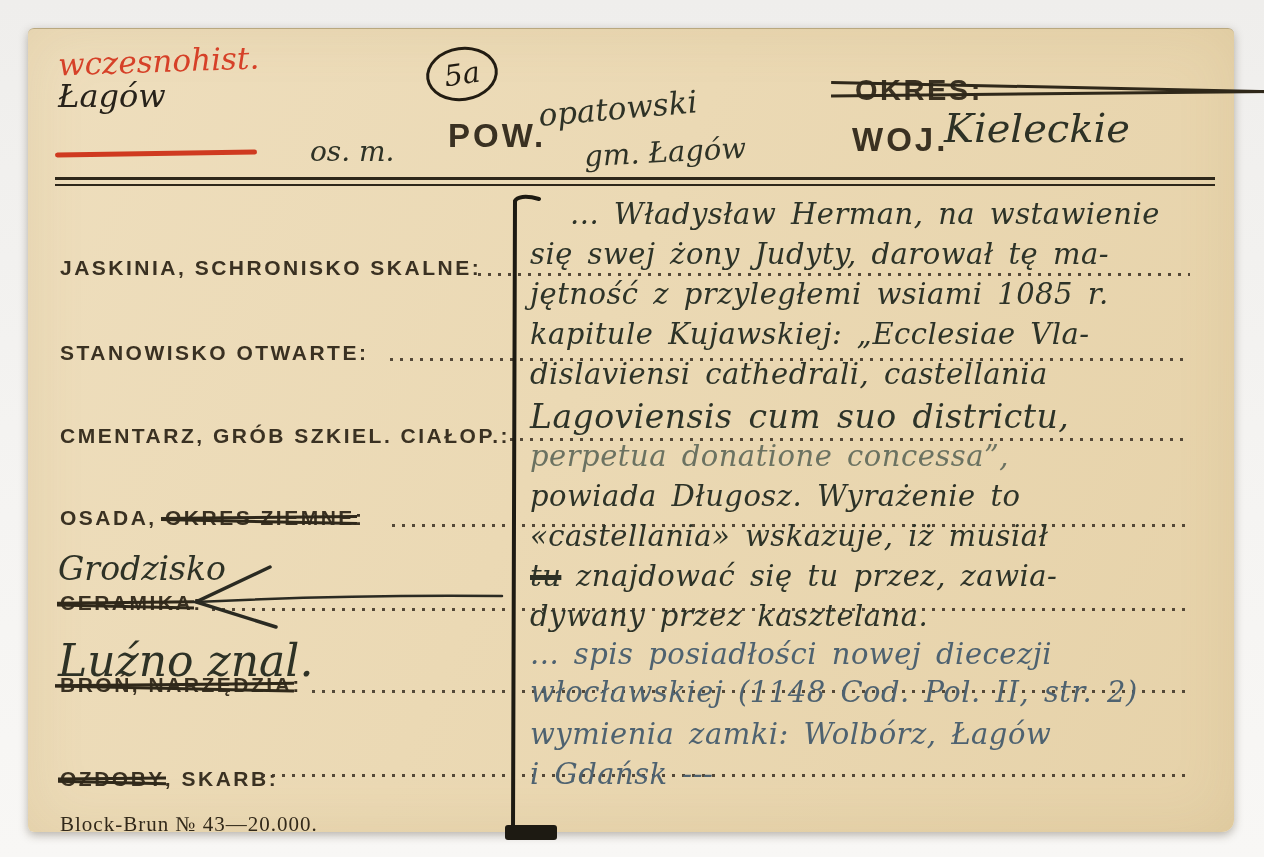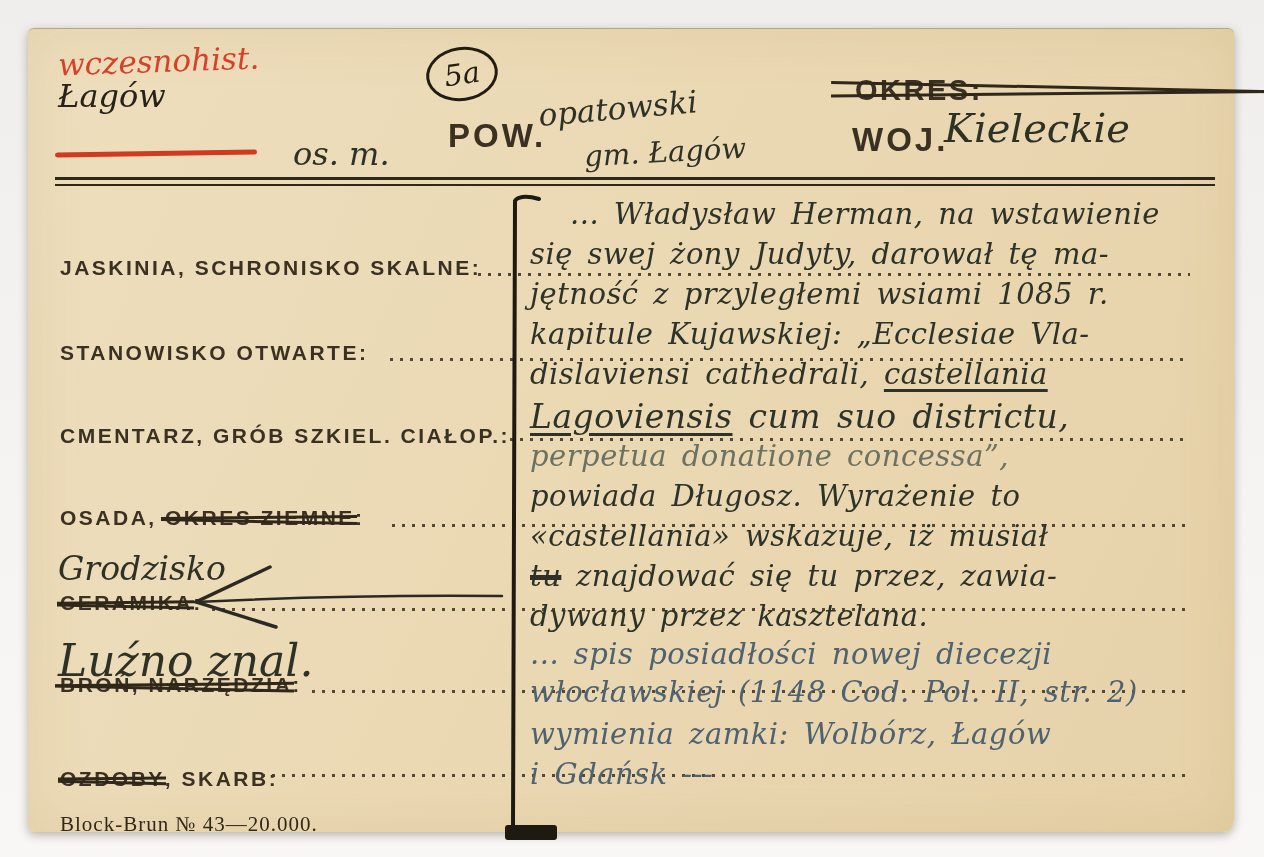--- a/index.html
+++ b/index.html
@@ -54,21 +54,21 @@
   .struck2::before{top:42%;transform:rotate(-.6deg);}
   .struck2::after{top:60%;transform:rotate(1.2deg);}
   .xhw{text-decoration:line-through;text-decoration-thickness:5px;text-decoration-color:#2c3026;}
   
   .note-line{
     position:absolute;left:502px;z-index:2;
     font-family:"DejaVu Serif",serif;font-style:italic;
     font-size:29px;letter-spacing:.5px;word-spacing:5px;
     color:#2d3328;white-space:nowrap;
   }
-  .note-line .u{text-decoration:underline;text-decoration-thickness:3px;text-underline-offset:5px;}
+  .note-line .u{text-decoration-thickness:3px;text-underline-offset:5px;}
   .note-line.faded{color:#6b7261;}
   .note-line.blue{color:#4e6270;}
   .underline-red{
     position:absolute;left:27px;top:122px;width:202px;height:5px;
     background:#cf3a20;border-radius:3px;transform:rotate(-.8deg);z-index:2;
   }
   svg{position:absolute;z-index:2;overflow:visible;}
   .footer-print{
     position:absolute;left:32px;top:783px;
     font-family:"Liberation Serif",serif;font-size:21px;letter-spacing:1px;
@@ -76,21 +76,21 @@
   }
 </style>
 </head>
 <body>
 
 <div class="card">
 
   <div class="hw red" style="left:30px;top:14px;font-size:31px;transform:rotate(-2deg);">wczesnohist.</div>
   <div class="hw" style="left:30px;top:48px;font-size:32px;color:#27221a;">Łagów</div>
   <div class="underline-red"></div>
-  <div class="hw" style="left:265px;top:106px;font-size:32px;text-align:right;">os. m.</div>
+  <div class="hw" style="left:282px;top:106px;font-size:28px;text-align:right;">os. m.</div>
 
   <div class="circ">
     <span>5a</span>
   </div>
 
   <div class="print hdr" style="left:420px;top:88px;">POW.</div>
   <div class="hw" style="left:512px;top:68px;font-size:31px;transform:rotate(-5deg);transform-origin:left bottom;">opatowski</div>
   <div class="hw" style="left:556px;top:106px;font-size:29px;transform:rotate(-3deg);">gm. Łagów</div>
 
   <div class="print struck2" style="left:827px;top:45px;font-size:29px;">OKRES:</div>

